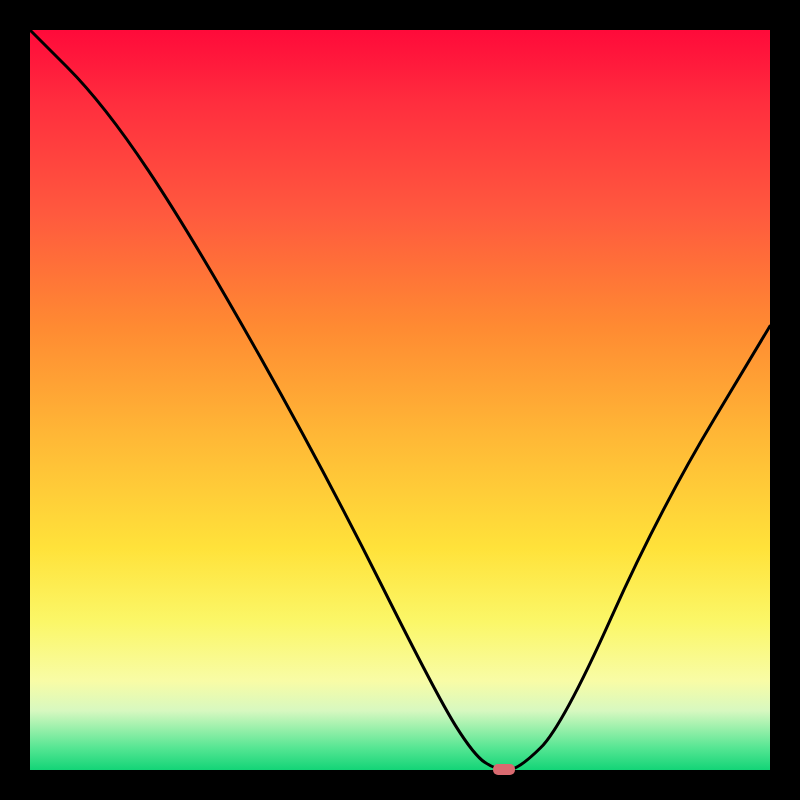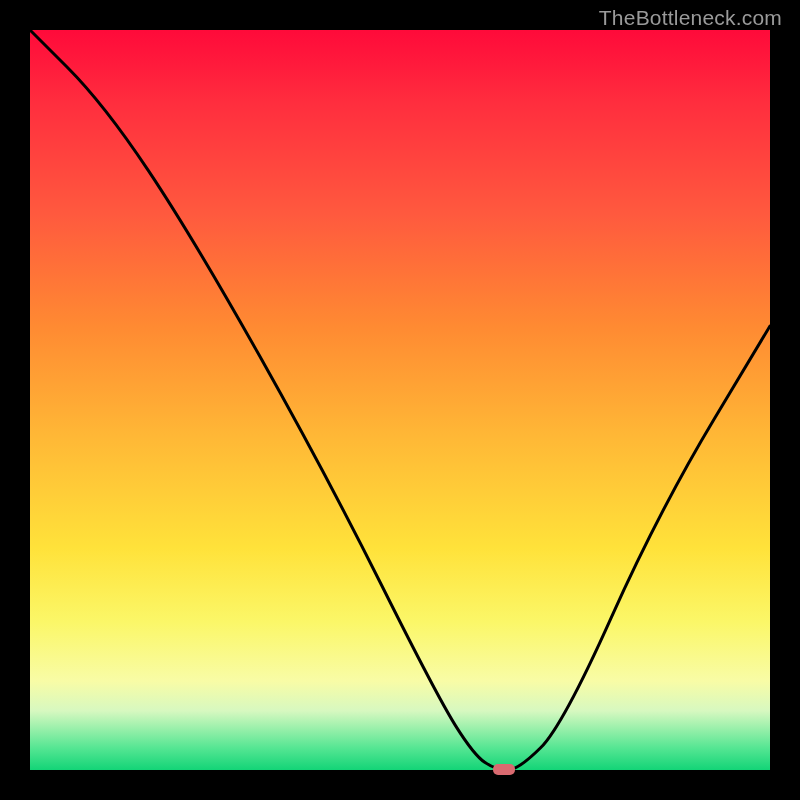--- a/index.html
+++ b/index.html
@@ -65,21 +65,20 @@
     height: 11px;
     background: #d96a70;
     border-radius: 5px;
   }
 </style>
 </head>
 <body>
 
 <div class="frame">
 
-  <div class="watermark">TheBottleneck.com</div>
 
   <div class="plot-area">
 
     <svg class="curve" viewBox="0 0 740 740" preserveAspectRatio="none">
       <path id="curve-path" fill="none" stroke="#000" stroke-width="3" stroke-linecap="round" stroke-linejoin="round" d="M 0 0 Q 0 0 37 37 Q 74 74 118.4 140.60000000000002 Q 162.8 207.20000000000005 229.4 325.6 Q 296 444 351.5 555 Q 407.00000000000006 666 425.5 695.6 Q 444 725.2 455.1 732.6 Q 466.2 740 477.3 740 Q 488.40000000000003 740 510.6 717.8 Q 532.8 695.6 580.9 588.3 Q 629 481 684.5 388.5 T 740 296"></path>
     </svg>
 
     <div id="marker" class="marker" style="left: 462.6px; top: 734px; background: rgb(217, 106, 112);"></div>
   </div>
 

